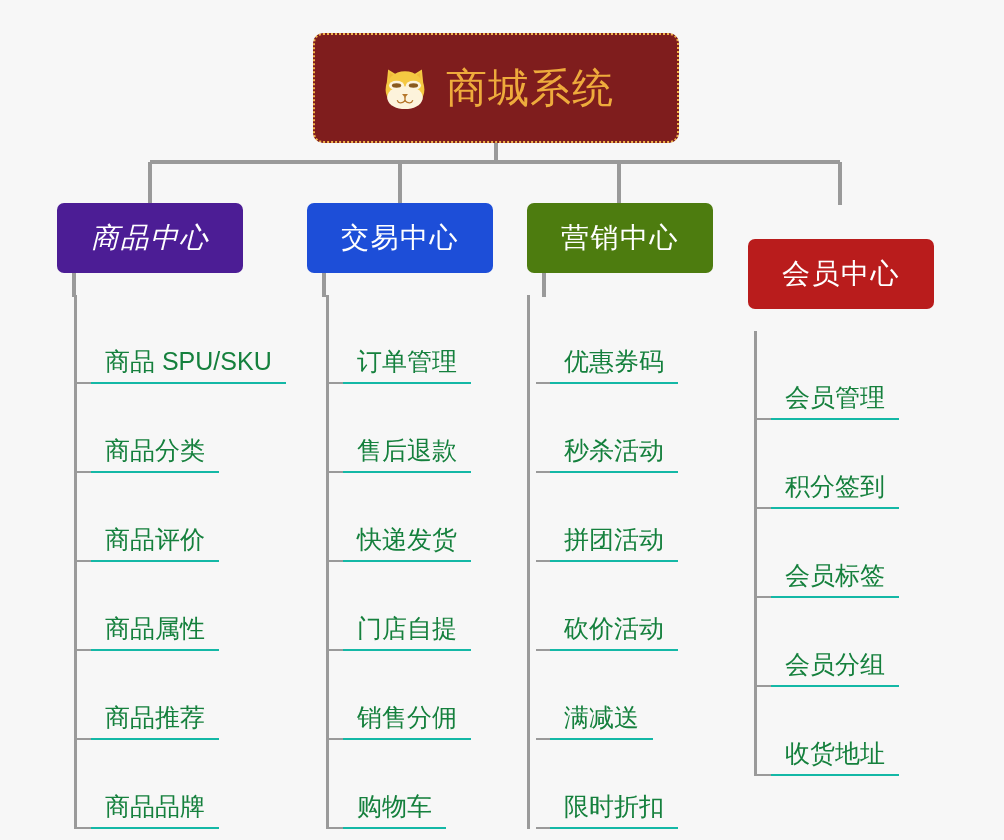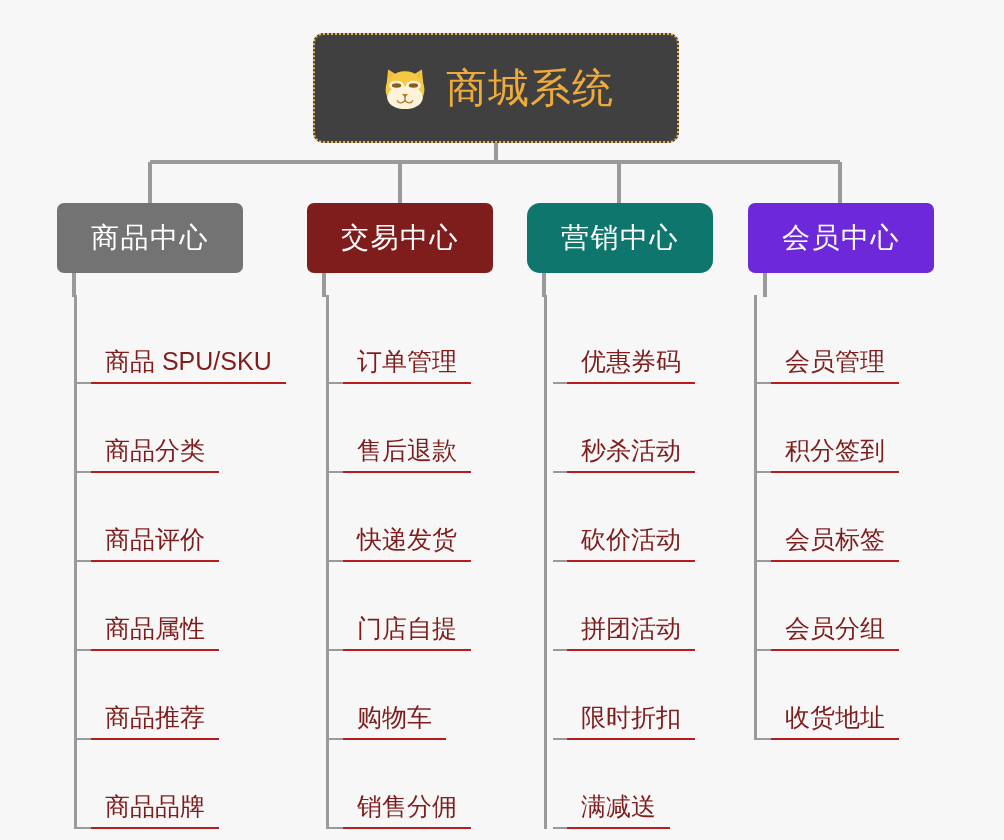--- a/index.html
+++ b/index.html
@@ -31,21 +31,21 @@
   }
 
   
   #root-node {
     position: absolute;
     left: 313px;
     top: 33px;
     width: 366px;
     height: 110px;
     box-sizing: border-box;
-    background: #404040;
+    background: #7f1d1d;
     border: 2px dotted #f0b44a;
     border-radius: 10px;
     display: flex;
     align-items: center;
     justify-content: center;
     gap: 14px;
   }
   #root-emoji {
     width: 54px;
     height: 54px;
@@ -89,24 +89,24 @@
   .leaf-item {
     position: relative;
     height: 89px;
     display: flex;
     align-items: flex-end;
     box-sizing: border-box;
   }
   .leaf-label {
     display: inline-block;
     padding: 0 14px 7px 14px;
-    border-bottom: 2px solid #b91c1c;
+    border-bottom: 2px solid #14b8a6;
     font-size: 25px;
     line-height: 1.1;
-    color: #7f1d1d;
+    color: #15803d;
     white-space: nowrap;
   }
   
   .leaf-item::before {
     content: "";
     position: absolute;
     left: -14px;
     bottom: 0;
     width: 14px;
     height: 2px;
@@ -158,21 +158,21 @@
       <path d="M28.5 39 L35.5 39 L32 43.5 Z" fill="#b5762a"></path>
 
       <path d="M32 43 L32 47" stroke="#b5762a" stroke-width="1.6" fill="none" stroke-linecap="round"></path>
       <path d="M32 47 C28 51 24 50 23 47" stroke="#b5762a" stroke-width="1.6" fill="none" stroke-linecap="round"></path>
       <path d="M32 47 C36 51 40 50 41 47" stroke="#b5762a" stroke-width="1.6" fill="none" stroke-linecap="round"></path>
     </svg>
     <span id="root-title">商城系统</span>
   </div>
 
   <div class="column" style="left:57px;width:186px;">
-    <div class="cat-header" style="background:#737373;">商品中心</div>
+    <div class="cat-header" style="background:#4c1d95;font-style:italic;">商品中心</div>
     <div class="leaf-list" style="margin-left:17px;">
       <div class="leaf-item">
         <span class="leaf-label">商品 SPU/SKU</span>
       </div>
       <div class="leaf-item">
         <span class="leaf-label">商品分类</span>
       </div>
       <div class="leaf-item">
         <span class="leaf-label">商品评价</span>
       </div>
@@ -182,69 +182,69 @@
       <div class="leaf-item">
         <span class="leaf-label">商品推荐</span>
       </div>
       <div class="leaf-item">
         <span class="leaf-label">商品品牌</span>
       </div>
     </div>
   </div>
 
   <div class="column" style="left:307px;width:186px;">
-    <div class="cat-header" style="background:#7f1d1d;">交易中心</div>
+    <div class="cat-header" style="background:#1d4ed8;">交易中心</div>
     <div class="leaf-list" style="margin-left:19px;">
       <div class="leaf-item">
         <span class="leaf-label">订单管理</span>
       </div>
       <div class="leaf-item">
         <span class="leaf-label">售后退款</span>
       </div>
       <div class="leaf-item">
         <span class="leaf-label">快递发货</span>
       </div>
       <div class="leaf-item">
         <span class="leaf-label">门店自提</span>
       </div>
       <div class="leaf-item">
+        <span class="leaf-label">销售分佣</span>
+      </div>
+      <div class="leaf-item">
         <span class="leaf-label">购物车</span>
       </div>
-      <div class="leaf-item">
-        <span class="leaf-label">销售分佣</span>
-      </div>
     </div>
   </div>
 
   <div class="column" style="left:527px;width:186px;">
-    <div class="cat-header" style="background:#0f766e;border-radius:13px;">营销中心</div>
-    <div class="leaf-list" style="margin-left:17px;padding-left:20px;">
+    <div class="cat-header" style="background:#4d7c0f;">营销中心</div>
+    <div class="leaf-list" style="padding-left:20px;">
       <div class="leaf-item">
         <span class="leaf-label">优惠券码</span>
       </div>
       <div class="leaf-item">
         <span class="leaf-label">秒杀活动</span>
       </div>
       <div class="leaf-item">
+        <span class="leaf-label">拼团活动</span>
+      </div>
+      <div class="leaf-item">
         <span class="leaf-label">砍价活动</span>
       </div>
       <div class="leaf-item">
-        <span class="leaf-label">拼团活动</span>
+        <span class="leaf-label">满减送</span>
       </div>
       <div class="leaf-item">
         <span class="leaf-label">限时折扣</span>
       </div>
-      <div class="leaf-item">
-        <span class="leaf-label">满减送</span>
-      </div>
     </div>
   </div>
 
   <div class="column" style="left:748px;width:186px;">
-    <div class="cat-header" style="background:#6d28d9;">会员中心</div>
+    <div class="cat-header" style="background:#b91c1c;margin-top:36px;">会员中心</div>
     <div class="leaf-list" style="margin-left:6px;">
       <div class="leaf-item">
         <span class="leaf-label">会员管理</span>
       </div>
       <div class="leaf-item">
         <span class="leaf-label">积分签到</span>
       </div>
       <div class="leaf-item">
         <span class="leaf-label">会员标签</span>
       </div>

